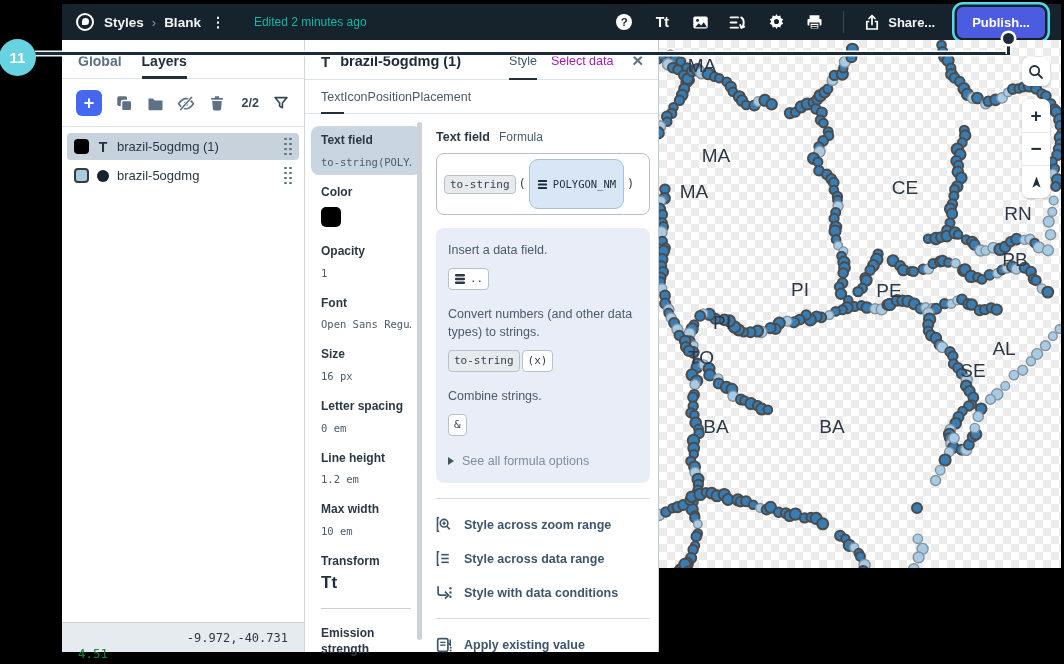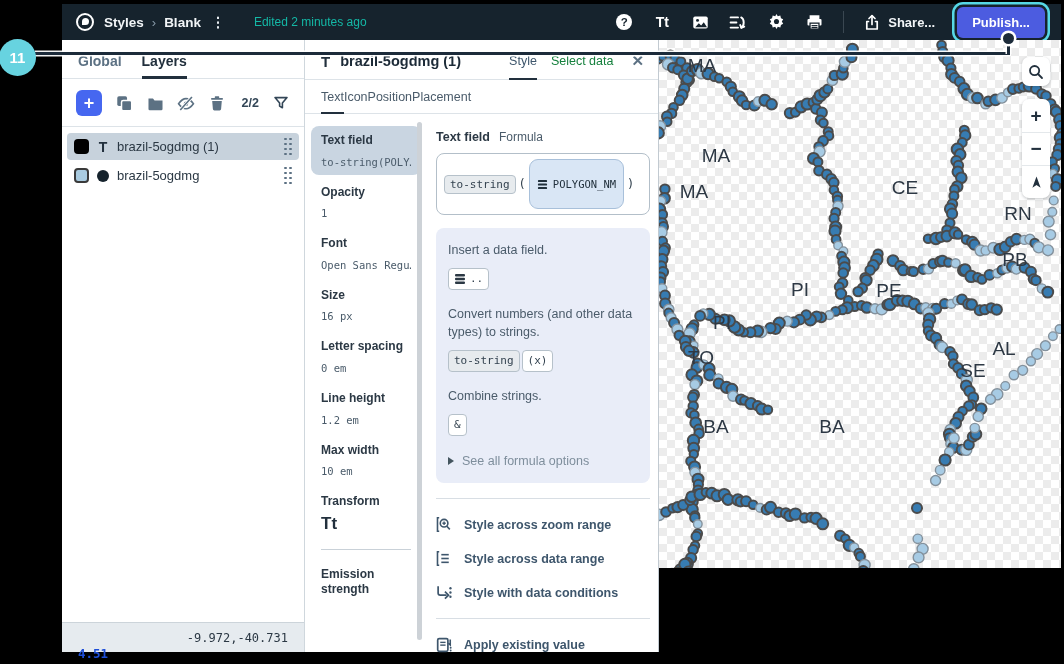--- a/index.html
+++ b/index.html
@@ -42,30 +42,30 @@
   .layer-row.selected { background:#c7d2dc; }
   .swatch-sq { width:15px; height:15px; border-radius:4px; background:#000; flex:0 0 auto; }
   .swatch-outline { width:15px; height:15px; border-radius:4px; background:#a9cbe0; border:2.5px solid #3a3a3a; flex:0 0 auto; }
   .layer-type-t { font-weight:bold; font-size:14px; color:#22303d; width:12px; text-align:center; }
   .layer-type-dot { width:12px; height:12px; background:#16232d; border-radius:50%; }
   .layer-name { font-size:13px; color:#2b3844; white-space:nowrap; overflow:hidden; }
   .drag-handle { margin-left:auto; display:grid; grid-template-columns:repeat(2,3px); grid-auto-rows:3px; gap:2px; }
   .drag-handle i { width:2.5px; height:2.5px; background:#5c7183; border-radius:50%; }
   .side-status { position:absolute; left:0; right:0; bottom:0; height:30px; background:#e6ebef; border-top:1px solid #ccd4da;
                  display:flex; align-items:center; justify-content:space-between; padding:0 16px; font-family:"DejaVu Sans Mono", monospace; }
-  .zoom-val { font-size:12.5px; font-weight:bold; color:#1d4ed8;margin-top:32px; }
+  .zoom-val { font-size:12.5px; font-weight:normal; color:#15803d;margin-top:32px; }
   .coords-val { font-size:12px; color:#2b3844; }
 
   
   .panel { position:absolute; left:305px; top:40px; width:354px; height:612px; background:#fff; border-right:1px solid #c2cad1; }
   .panel-header { display:flex; align-items:center; padding:12px 14px 9px 16px; border-bottom:1px solid #dde3e8; }
   .panel-t { font-weight:bold; font-size:15px; color:#22303d; margin-right:10px; }
   .panel-title { font-weight:bold; font-size:14.5px; color:#1c2a37; }
   .panel-tabs { margin-left:auto; display:flex; align-items:center; gap:14px; }
-  .ptab { font-size:12.5px; color:#15803d; position:relative; }
+  .ptab { font-size:12.5px; color:#a21caf; position:relative; }
   .ptab.active { color:#3e566c; }
   .ptab.active::after { content:""; position:absolute; left:0; right:0; bottom:-12px; height:2.5px; background:#22303d; }
   .close-x { font-size:15px; font-weight:bold; color:#5c7183; margin-left:4px; }
   .subtabs { display:flex; padding:10px 16px 9px 16px; border-bottom:1px solid #dde3e8; }
   .subtab { font-size:12.5px; color:#4a5b6a; position:relative; }
   .subtab.active::after { content:""; position:absolute; left:0; right:0; bottom:-10px; height:2.5px; background:#22303d; }
 
   .rail { position:absolute; left:0; top:76px; width:116px; bottom:0; padding:10px 0 0 6px; }
   .rail-item { padding:7px 10px; margin-bottom:3px; }
   .rail-item.selected { background:#c9d5e1; border-radius:8px; }
@@ -278,20 +278,24 @@
       <span class="subtab active">Text</span>
       <span class="subtab">Icon</span>
       <span class="subtab">Position</span>
       <span class="subtab">Placement</span>
     </div>
 
     <div class="rail">
       <div class="rail-item selected">
         <div class="rail-label">Text field</div>
         <div class="rail-value">to-string(POLY…</div>
+      </div>
+      <div class="rail-item">
+        <div class="rail-label">Color</div>
+        <div class="rail-swatch"></div>
       </div>
       <div class="rail-item">
         <div class="rail-label">Opacity</div>
         <div class="rail-value">1</div>
       </div>
       <div class="rail-item">
         <div class="rail-label">Font</div>
         <div class="rail-value">Open Sans Regu…</div>
       </div>
       <div class="rail-item">

